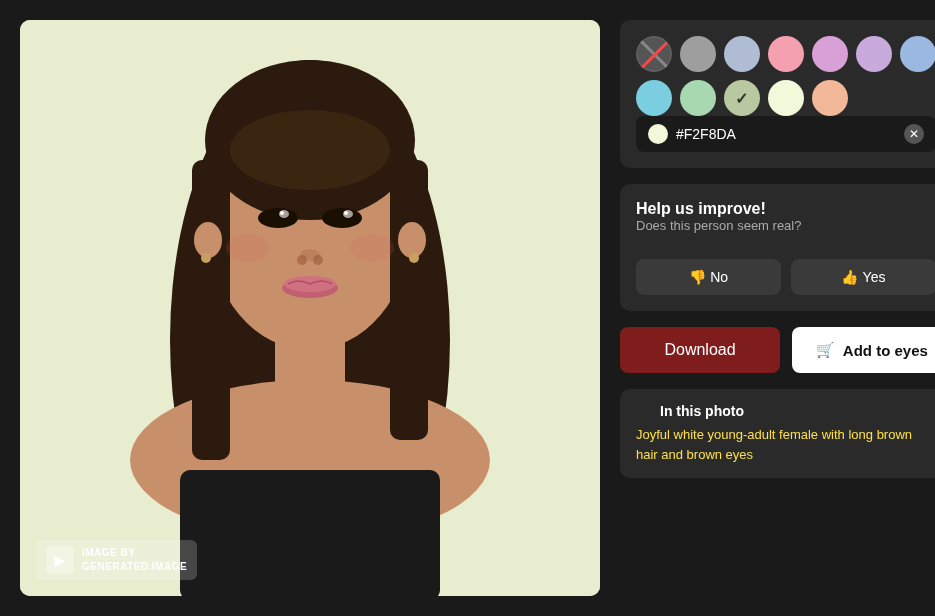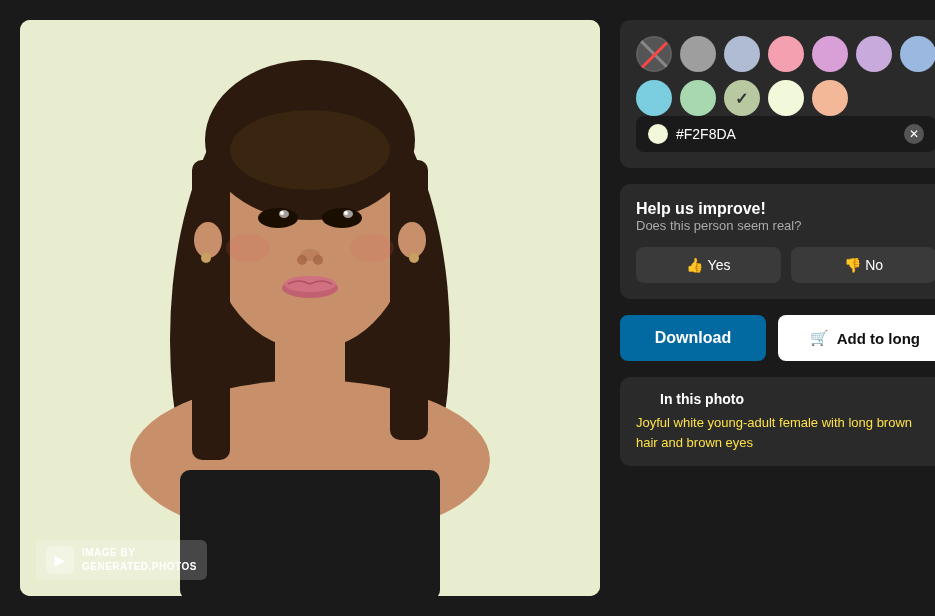--- a/index.html
+++ b/index.html
@@ -165,21 +165,21 @@
       padding: 16px;
     }
     .feedback-title {
       font-size: 16px;
       font-weight: 700;
       color: #fff;
     }
     .feedback-question {
       font-size: 13px;
       color: #aaa;
-      margin-bottom: 14px;
+      margin-bottom: 26px;
     }
     .feedback-buttons {
       display: flex;
       gap: 10px;
     }
     .feedback-btn {
       flex: 1;
       padding: 10px;
       border-radius: 8px;
       border: none;
@@ -192,26 +192,27 @@
       justify-content: center;
       gap: 6px;
     }
     
     .action-buttons {
       display: flex;
       gap: 12px;
     }
     .download-btn {
       flex: 1;
-      background: #0369a1;
+      padding: 14px;
+      background: #7f1d1d;
       color: white;
       border: none;
       border-radius: 8px;
       font-size: 16px;
-      font-weight: 700;
+      font-weight: 400;
       cursor: pointer;
     }
     .cart-btn {
       flex: 1;
       padding: 14px;
       background: #fff;
       color: #111;
       border: none;
       border-radius: 8px;
       font-size: 15px;
@@ -304,21 +305,21 @@
 
           <circle cx="394" cy="238" r="5" fill="#c8a060"></circle>
         </svg>
       </div>
     </div>
 
     <div class="watermark">
       <div class="watermark-arrow">▶</div>
       <div class="watermark-text">
         <span>IMAGE BY</span><br>
-        <span>GENERATED.PHOTOS</span>
+        <span>GENERATED.IMAGE</span>
       </div>
     </div>
   </div>
 
   <div class="right-panel">
 
     <div class="color-section">
       <div class="color-grid">
 
         <div class="color-swatch none" title="No color">
@@ -345,30 +346,30 @@
         <div class="color-preview-dot"></div>
         <input class="color-hex-input" type="text" value="#F2F8DA" style="">
         <button class="color-clear-btn">✕</button>
       </div>
     </div>
 
     <div class="feedback-section">
       <div class="feedback-title">Help us improve!</div>
       <div class="feedback-question">Does this person seem real?</div>
       <div class="feedback-buttons">
+        <button class="feedback-btn">👎 No</button>
         <button class="feedback-btn">👍 Yes</button>
-        <button class="feedback-btn">👎 No</button>
       </div>
     </div>
 
     <div class="action-buttons">
       <button class="download-btn">Download</button>
       <button class="cart-btn">
         <span>🛒</span>
-        <span>Add to long</span>
+        <span>Add to eyes</span>
       </button>
     </div>
 
     <div class="description-section">
       <div class="description-label">In this photo</div>
       <div class="description-text">Joyful white young-adult female with long brown hair and brown eyes</div>
     </div>
 
   </div>
 </div>

